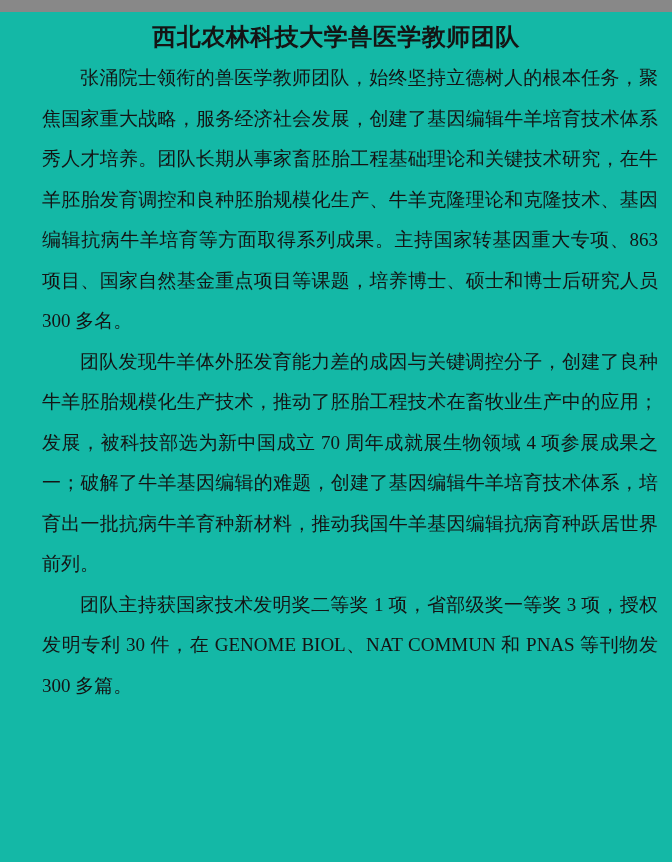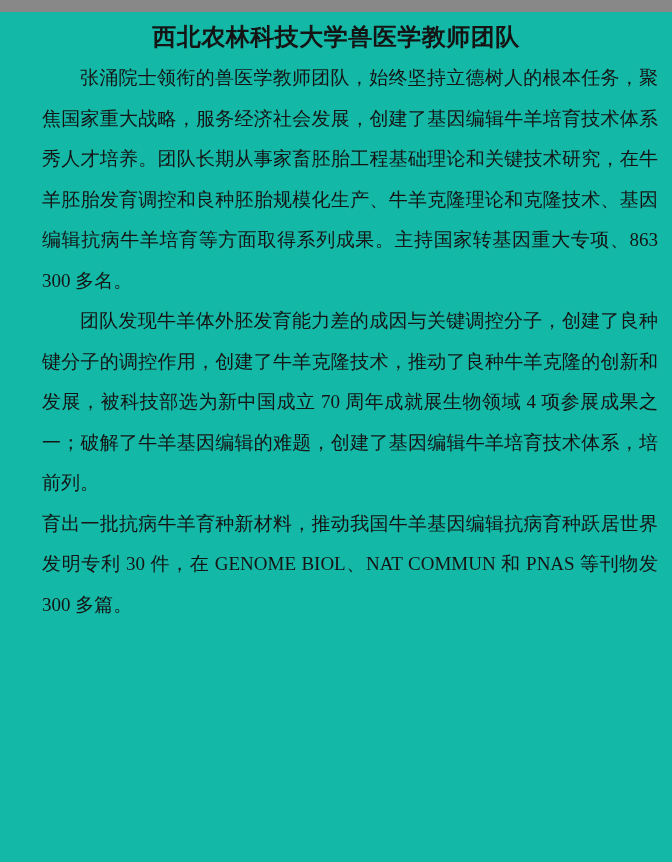--- a/index.html
+++ b/index.html
@@ -53,28 +53,30 @@
 
 <div class="page">
   <h1 class="title">西北农林科技大学兽医学教师团队</h1>
   <div class="body-block" id="paragraphs">
       <div class="para">
         <div class="line first">张涌院士领衔的兽医学教师团队，始终坚持立德树人的根本任务，聚</div>
         <div class="line">焦国家重大战略，服务经济社会发展，创建了基因编辑牛羊培育技术体系</div>
         <div class="line">秀人才培养。团队长期从事家畜胚胎工程基础理论和关键技术研究，在牛</div>
         <div class="line">羊胚胎发育调控和良种胚胎规模化生产、牛羊克隆理论和克隆技术、基因</div>
         <div class="line">编辑抗病牛羊培育等方面取得系列成果。主持国家转基因重大专项、863</div>
+        <div class="line">项目、国家自然基金重点项目等课题，培养博士、硕士和博士后研究人员</div>
         <div class="line last">300 多名。</div>
       </div>
       <div class="para">
         <div class="line first">团队发现牛羊体外胚发育能力差的成因与关键调控分子，创建了良种</div>
-        <div class="line">键分子的调控作用，创建了牛羊克隆技术，推动了良种牛羊克隆的创新和</div>
+        <div class="line">牛羊胚胎规模化生产技术，推动了胚胎工程技术在畜牧业生产中的应用；</div>
         <div class="line">发展，被科技部选为新中国成立 70 周年成就展生物领域 4 项参展成果之</div>
         <div class="line">一；破解了牛羊基因编辑的难题，创建了基因编辑牛羊培育技术体系，培</div>
+        <div class="line">育出一批抗病牛羊育种新材料，推动我国牛羊基因编辑抗病育种跃居世界</div>
         <div class="line last">前列。</div>
-        <div class="line">育出一批抗病牛羊育种新材料，推动我国牛羊基因编辑抗病育种跃居世界</div>
       </div>
       <div class="para">
+        <div class="line first">团队主持获国家技术发明奖二等奖 1 项，省部级奖一等奖 3 项，授权</div>
         <div class="line">发明专利 30 件，在 GENOME BIOL、NAT COMMUN 和 PNAS 等刊物发表论文</div>
         <div class="line last">300 多篇。</div>
       </div>
     </div>
 </div>
 
 </body></html>

